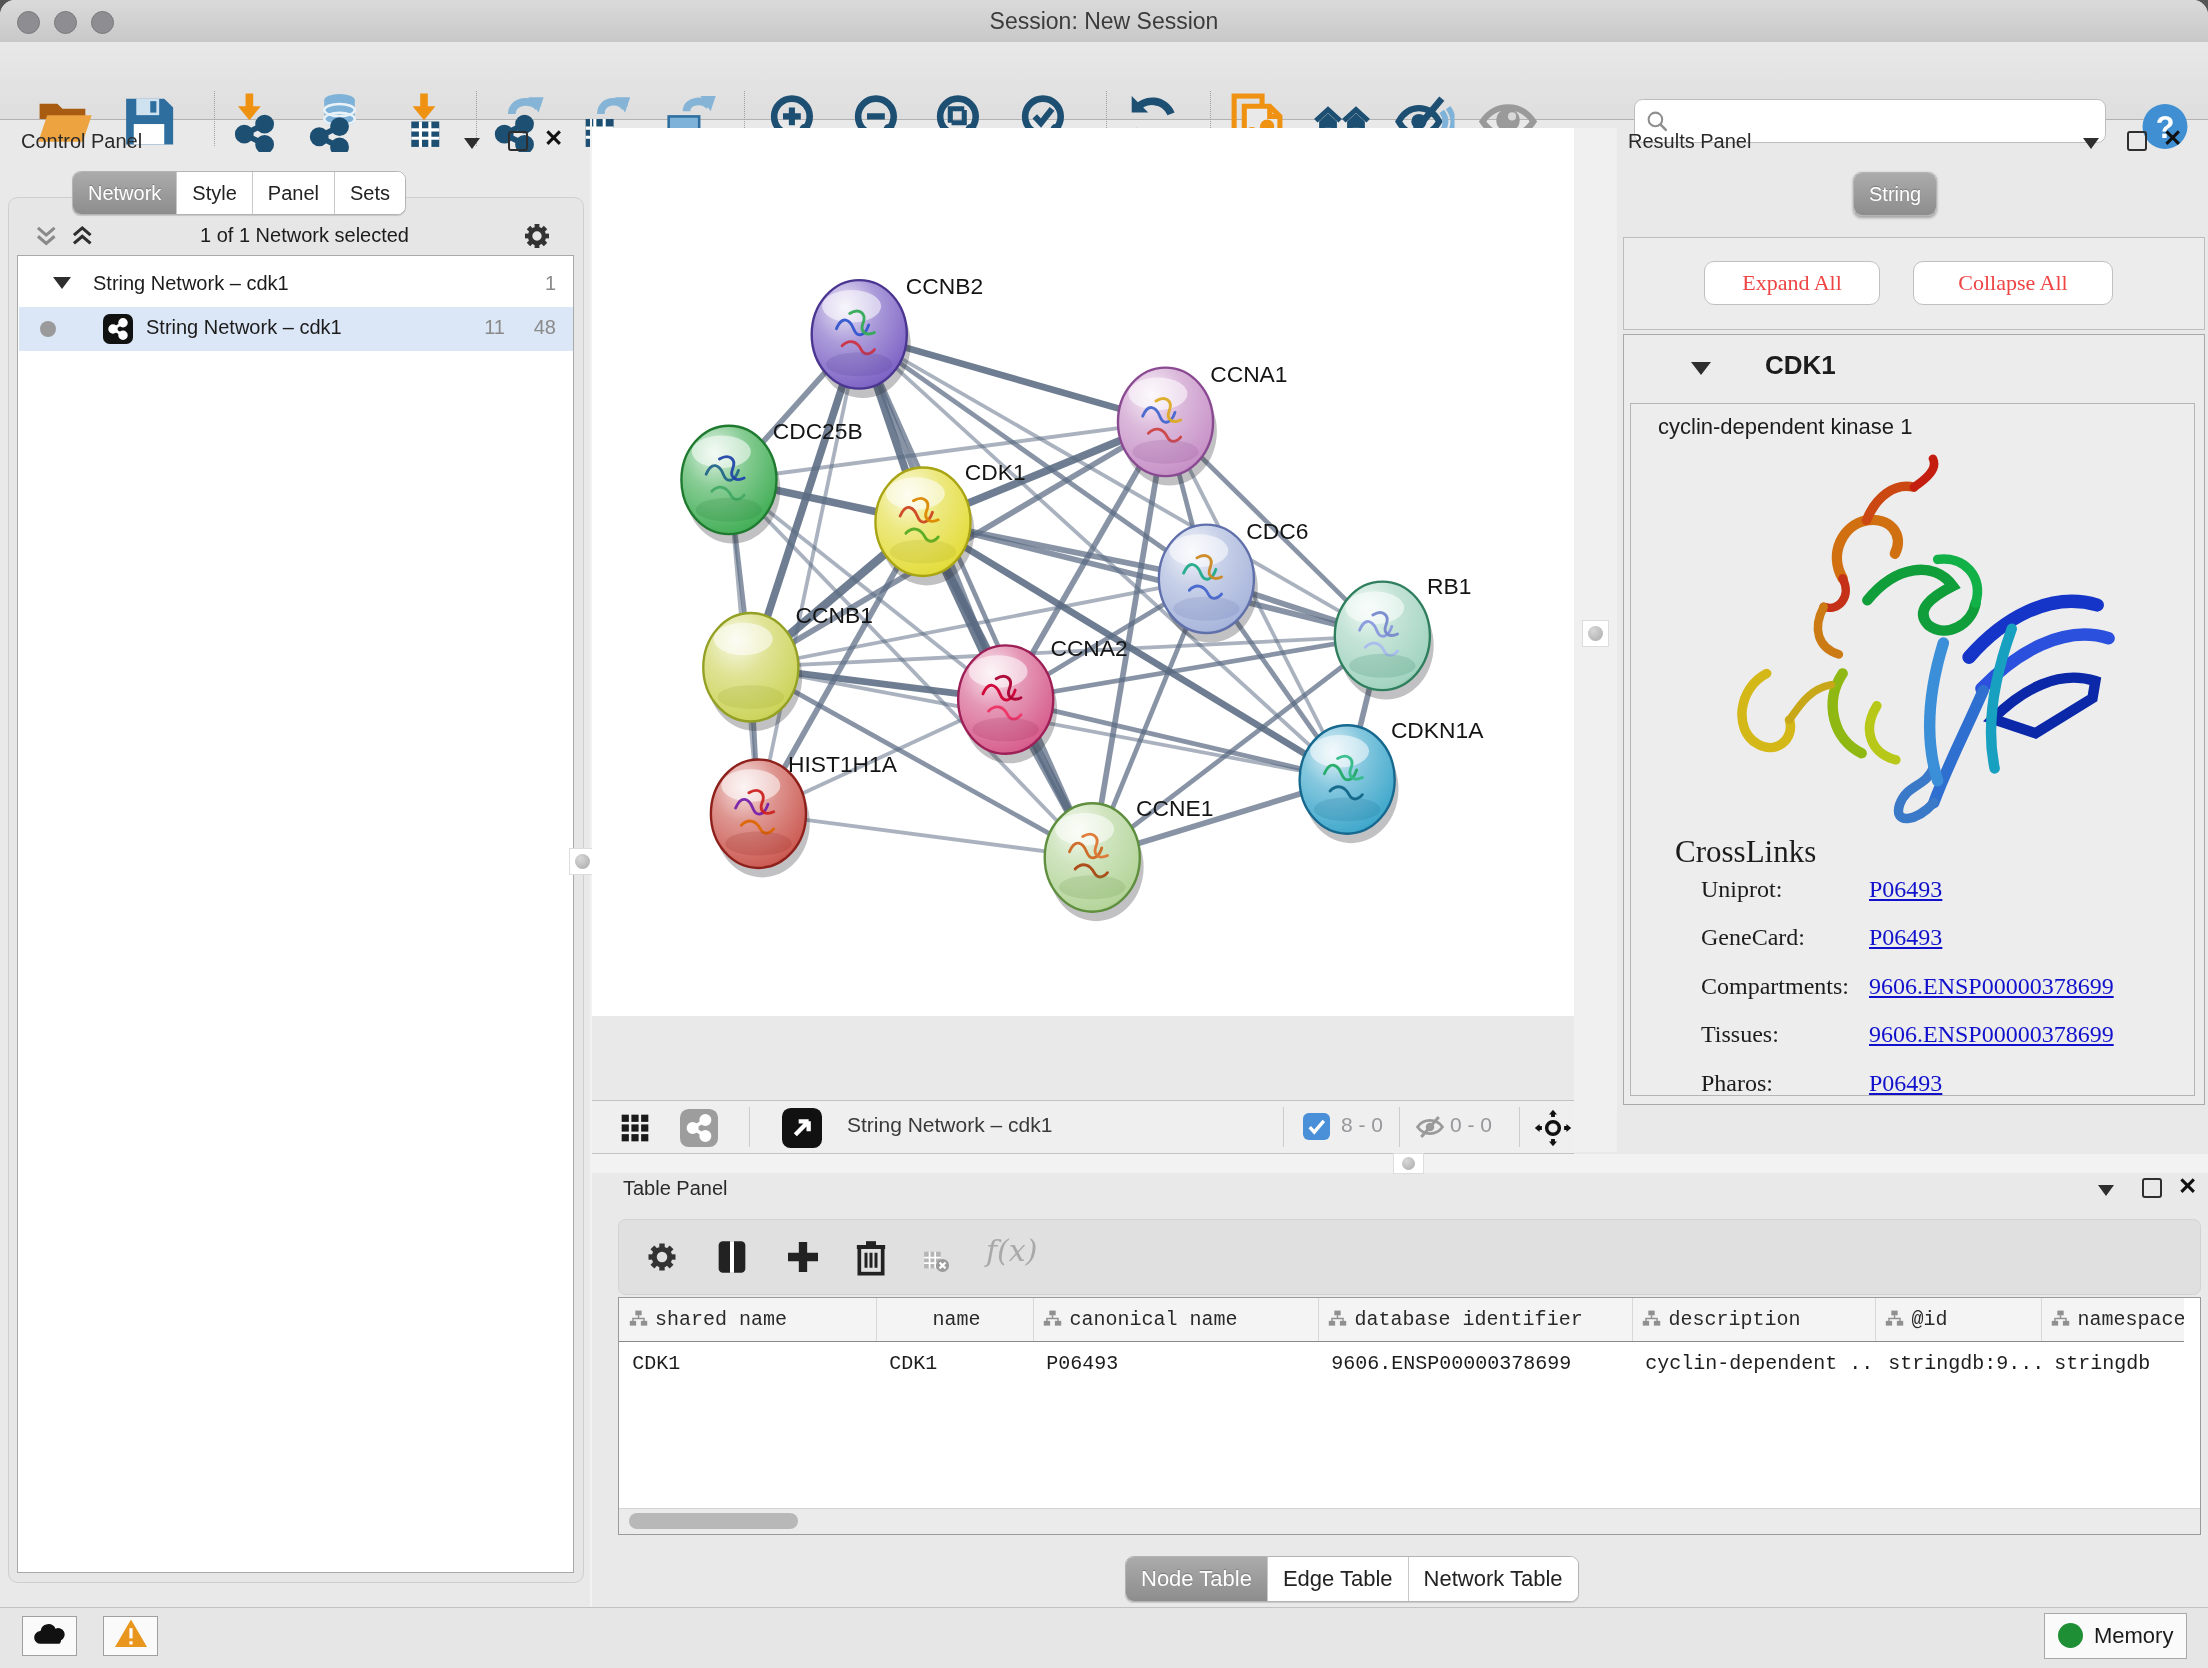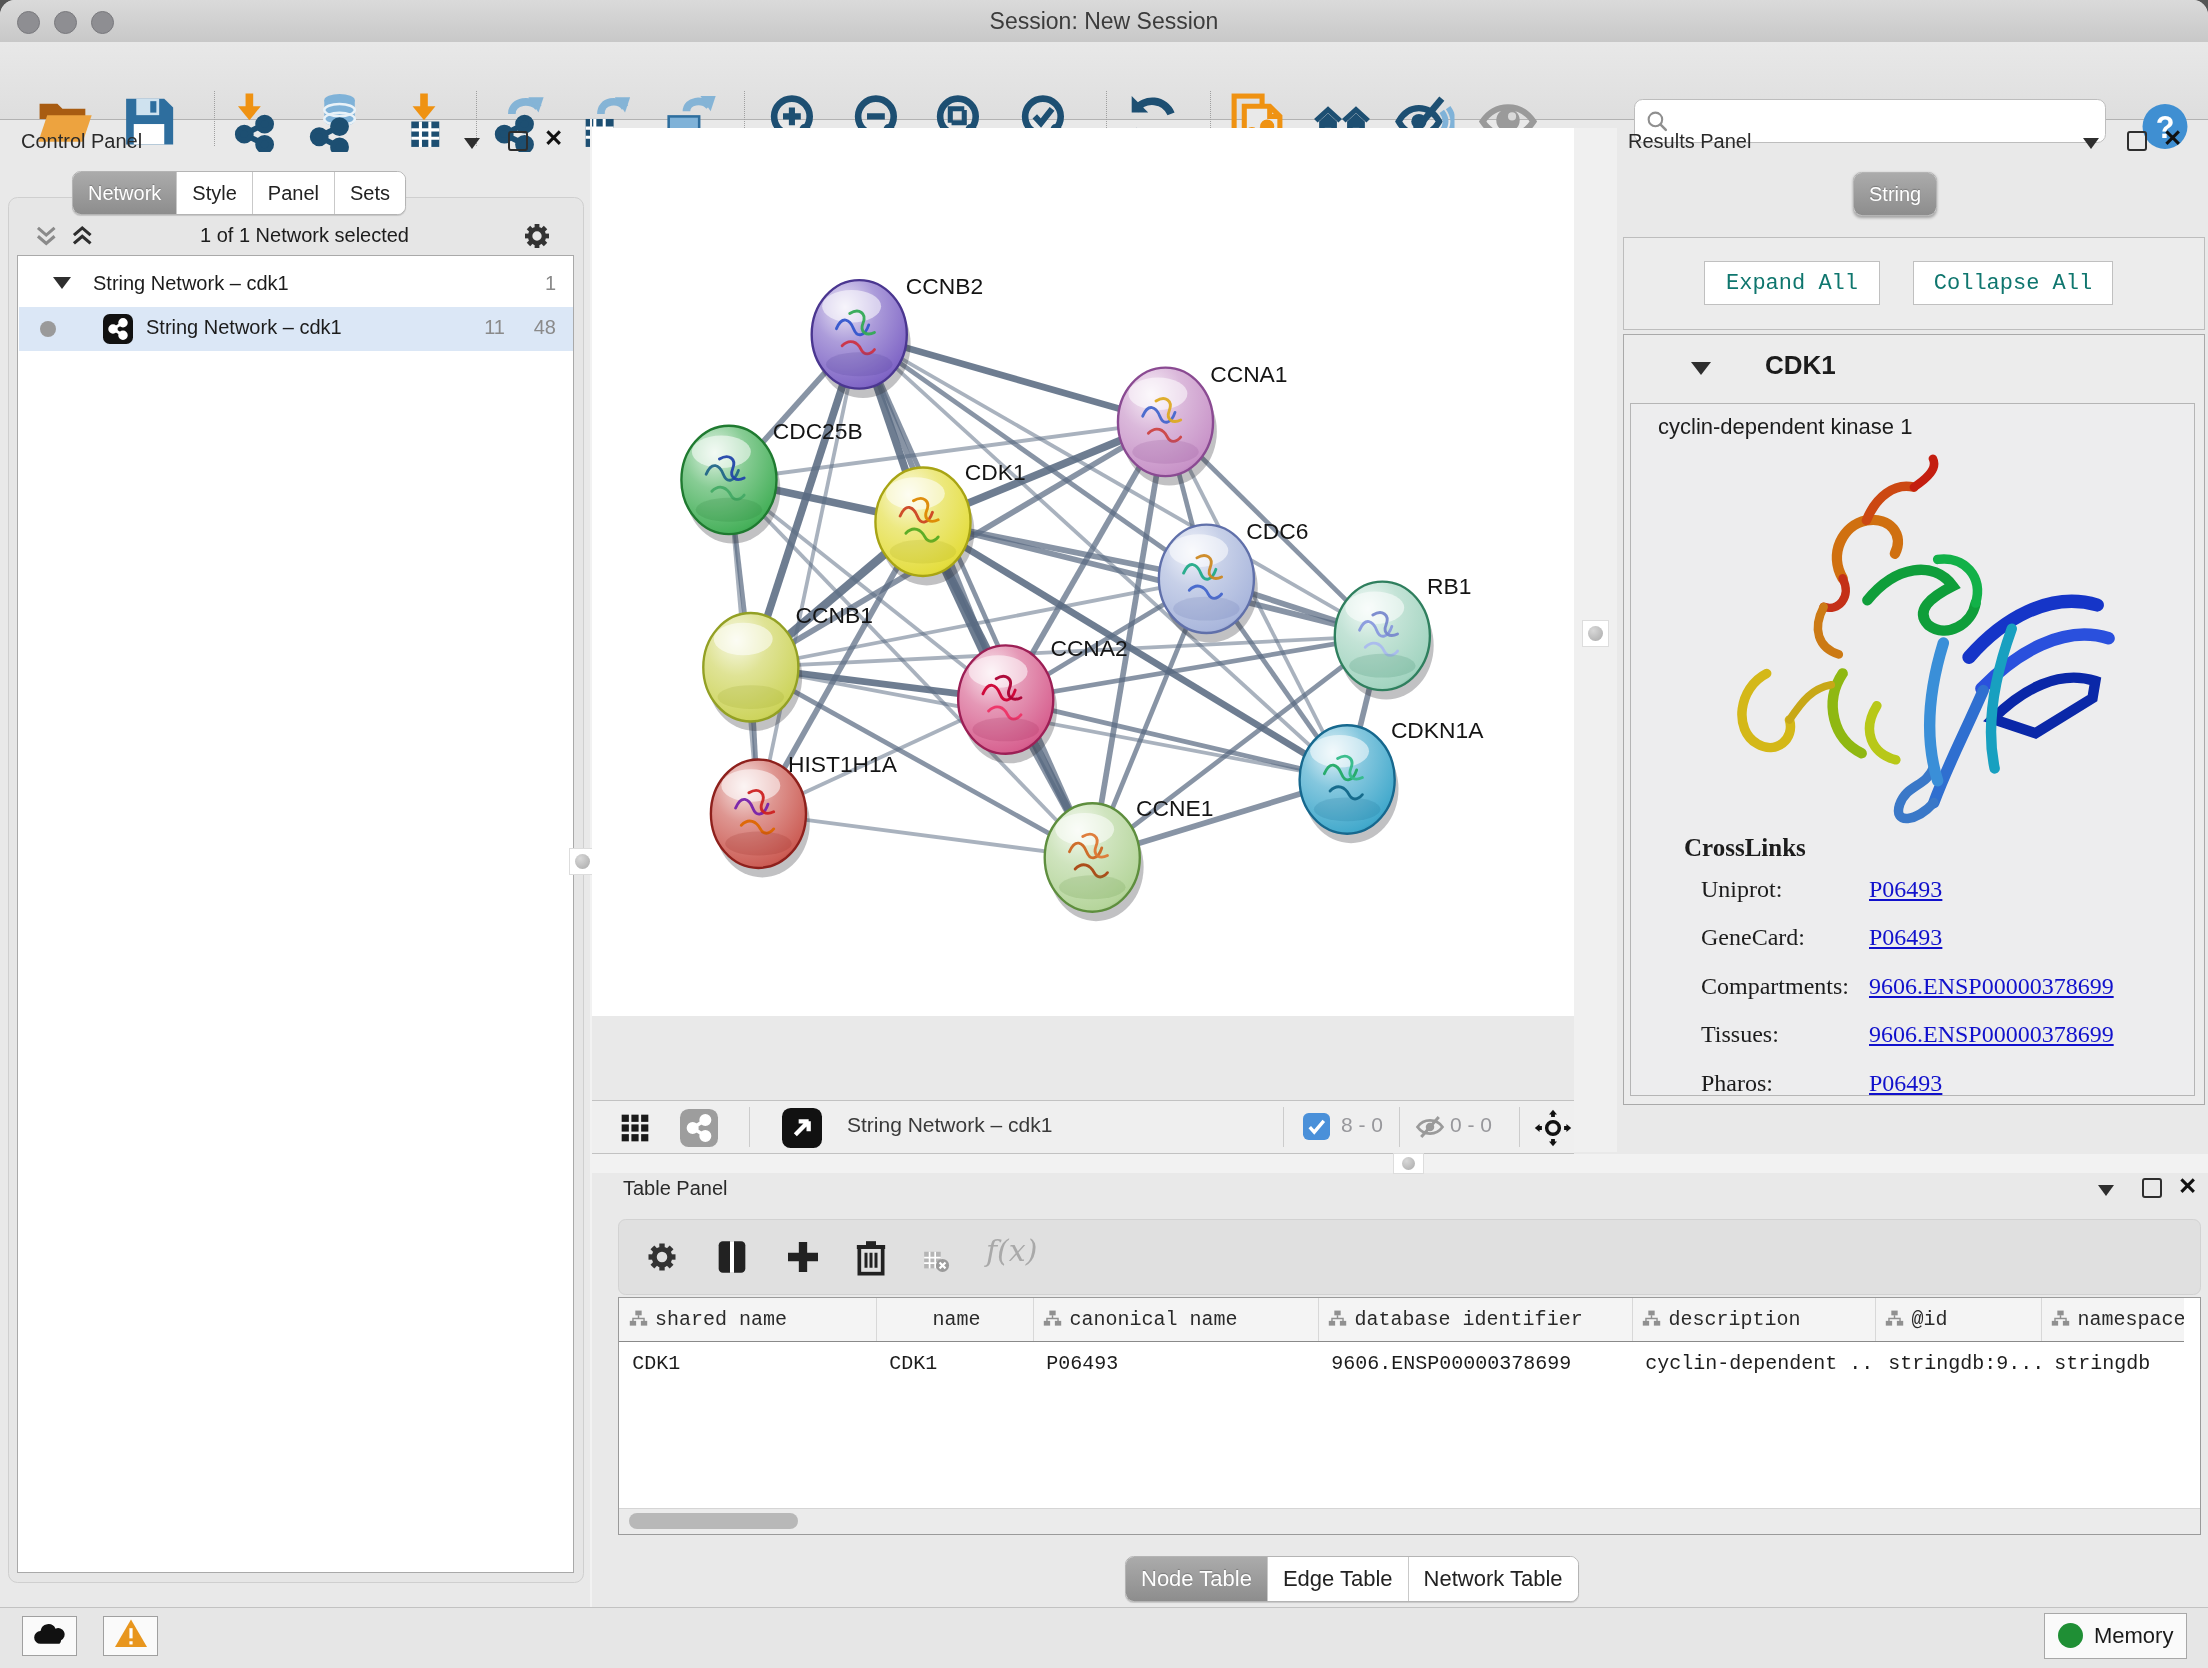--- a/index.html
+++ b/index.html
@@ -58,21 +58,21 @@
     background:radial-gradient(circle at 35% 30%,#d8d8d8,#a9a9a9);display:block;}
   .navbar{position:absolute;left:592px;top:1100px;width:982px;height:52px;
     background:#efefef;border-top:1px solid #c2c2c2;border-bottom:1px solid #c2c2c2;}
   .nav-sep{position:absolute;top:5.7px;height:40px;border-left:1px solid #cccccc;}
   .nav-txt{position:absolute;top:12.4px;font-size:21px;color:#3a3a3a;}
   .nav-gray{color:#97979b;}
   
   .res-outer{position:absolute;left:1623px;top:237px;width:580px;height:91px;
     background:#ececec;border:1.9px solid #bdbdbd;}
   .btn-w{position:absolute;height:44px;background:#fff;border:1px solid #c0c0c0;
-    border-radius:0;font-size:22px;font-family:Liberation Mono, monospace;color:#0f766e;}
+    border-radius:10px;font-size:22px;font-family:Liberation Serif, serif;color:#ef4444;}
   .cdk-box{position:absolute;left:1623px;top:334px;width:580px;height:769px;
     background:#ececec;border:1.9px solid #a9a9a9;}
   .cdk-inner{position:absolute;left:1630px;top:403px;width:563px;height:691px;
     background:#ededee;border:1px solid #b5b5b5;}
   .serif{font-family:"Liberation Serif",serif;}
   .xlink{color:#1111cc;text-decoration:underline;}
   
   .tbl-toolbar{position:absolute;left:618px;top:1219px;width:1581px;height:74px;
     background:#e0e0e0;border:1px solid #d2d2d2;border-radius:7.6px;}
   .tbl-box{position:absolute;left:618px;top:1297px;width:1581px;height:236px;
@@ -689,21 +689,21 @@
       <path d="M152 232 C132 262 142 302 172 316" stroke="#8fb812" stroke-width="11"></path>
       <path d="M188 266 C172 292 182 316 208 323" stroke="#b8c818" stroke-width="10"></path>
       <path d="M72 232 C42 247 37 292 62 306 C82 318 102 301 96 281" stroke="#d4b818" stroke-width="10"></path>
       <path d="M96 281 C110 260 120 248 140 244" stroke="#c8a818" stroke-width="8"></path>
       <path d="M152 132 C137 106 152 76 177 71 C202 67 217 86 207 106" stroke="#d07010" stroke-width="11"></path>
       <path d="M177 71 C187 46 207 31 227 36" stroke="#cc4812" stroke-width="10"></path>
       <path d="M227 36 C242 26 252 16 247 6" stroke="#c41e10" stroke-width="9"></path>
       <path d="M152 132 C162 152 147 167 132 162" stroke="#c43018" stroke-width="9"></path>
       <path d="M132 162 C120 185 126 205 148 212" stroke="#cc7a14" stroke-width="9"></path>
     </svg>
-    <div class="serif" style="position:absolute;left:53px;top:430px;font-size:25px;font-weight:bold">CrossLinks</div>
+    <div class="serif" style="position:absolute;left:44px;top:430px;font-size:31px;font-weight:normal">CrossLinks</div>
     <div class="serif" style="position:absolute;left:70px;top:472px;font-size:24px">Uniprot:</div>
     <a class="serif xlink" style="position:absolute;left:238px;top:472px;font-size:24px">P06493</a>
     <div class="serif" style="position:absolute;left:70px;top:520px;font-size:24px">GeneCard:</div>
     <a class="serif xlink" style="position:absolute;left:238px;top:520px;font-size:24px">P06493</a>
     <div class="serif" style="position:absolute;left:70px;top:569px;font-size:24px">Compartments:</div>
     <a class="serif xlink" style="position:absolute;left:238px;top:569px;font-size:24px">9606.ENSP00000378699</a>
     <div class="serif" style="position:absolute;left:70px;top:617px;font-size:24px">Tissues:</div>
     <a class="serif xlink" style="position:absolute;left:238px;top:617px;font-size:24px">9606.ENSP00000378699</a>
     <div class="serif" style="position:absolute;left:70px;top:666px;font-size:24px">Pharos:</div>
     <a class="serif xlink" style="position:absolute;left:238px;top:666px;font-size:24px">P06493</a>

